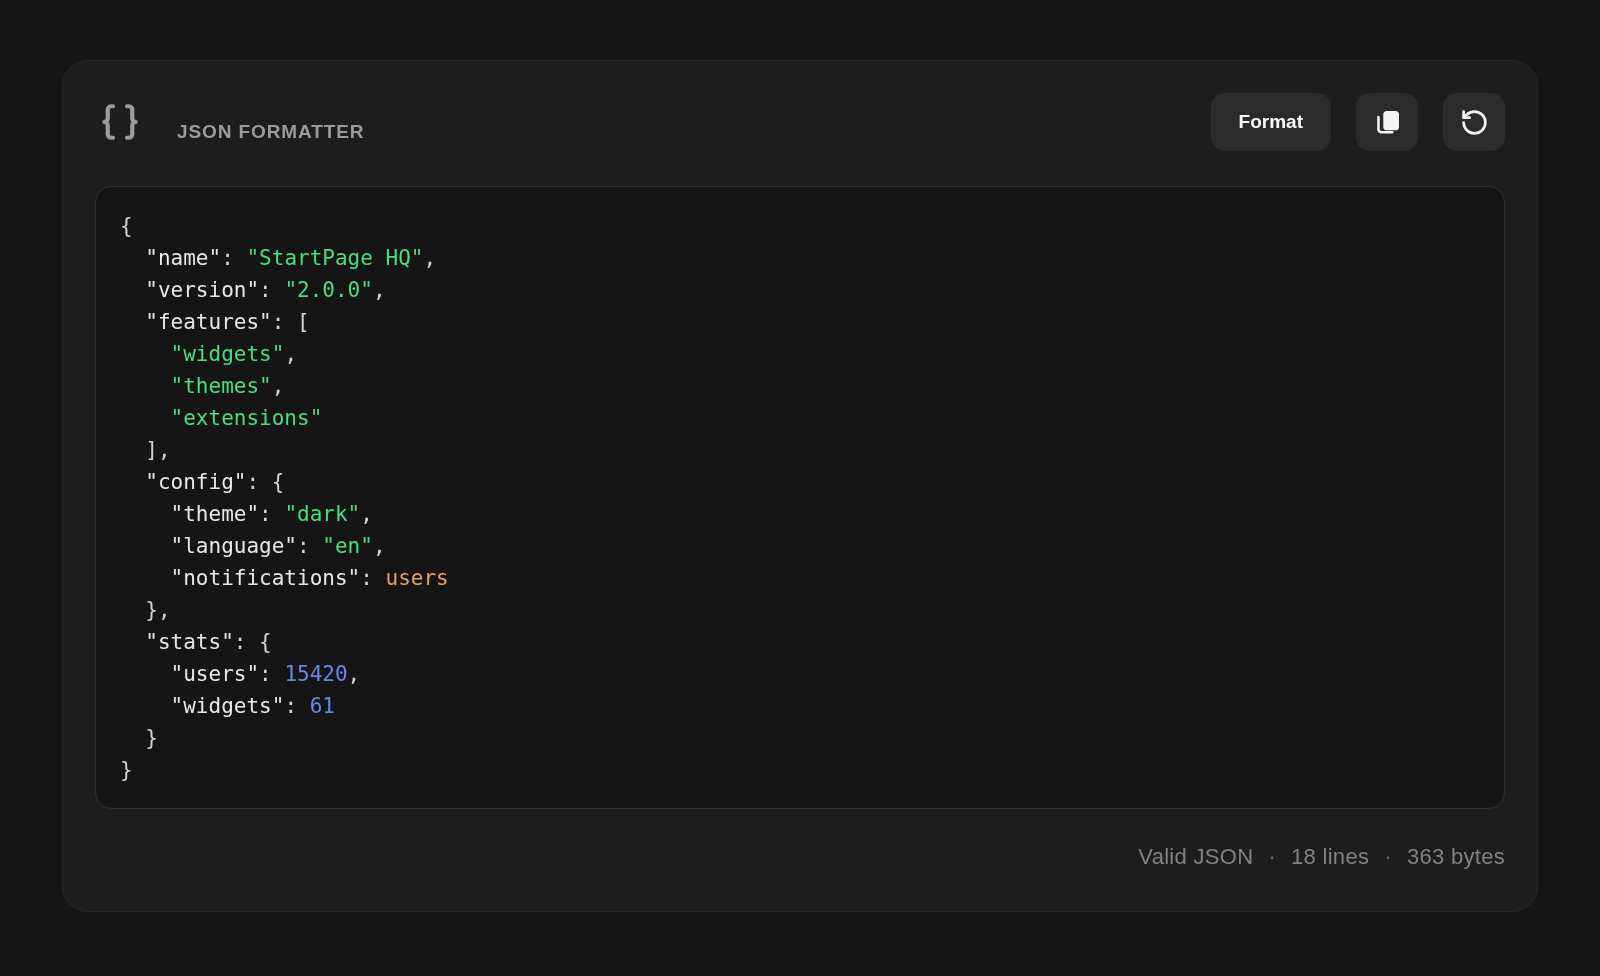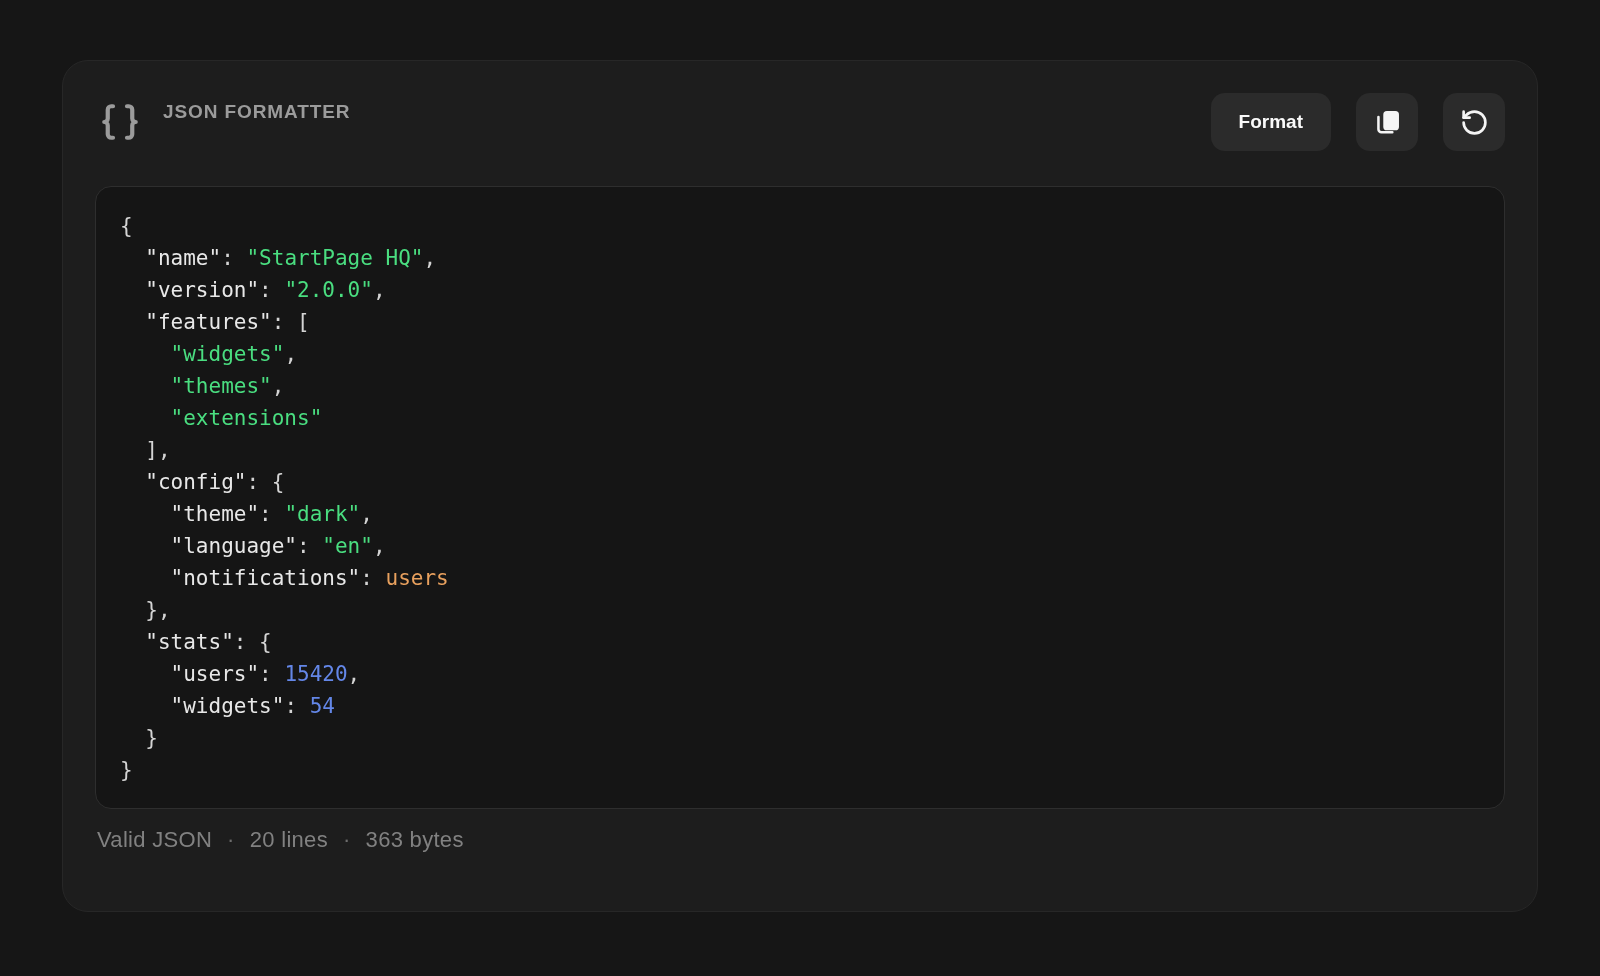--- a/index.html
+++ b/index.html
@@ -29,22 +29,22 @@
   
   .header-bar {
     height: 58px;
     display: flex;
     align-items: center;
     margin-bottom: 35px;
   }
 
   .brand {
     display: flex;
-    align-items: flex-start;
-    gap: 22px;
+    align-items: flex-end;
+    gap: 36px;
     margin-left: 4px;
   }
 
   .braces-icon svg {
     display: block;
     width: 42px;
     height: 42px;
   }
 
   .page-title {
@@ -108,27 +108,28 @@
 
   .tok-key    { color: var(--code-key, #e8e8e8); }
   .tok-punct  { color: var(--code-punct, #d4d4d4); }
   .tok-ws     { color: var(--code-punct, #d4d4d4); }
   .tok-string { color: var(--accent-string, #4ade80); }
   .tok-number { color: var(--accent-number, #6487e8); margin-top: 20px; }
   .tok-boolean{ color: var(--accent-boolean, #e9a15e); }
 
   
   .status-bar {
-    margin-top: 18px;
+    margin-top: 35px;
     padding-left: 2px;
     font-size: 22px;
     color: #818181;
     letter-spacing: 0.3px;
     display: flex;
     align-items: center;
+    justify-content: flex-end;
   }
 
   .status-bar .dot {
     margin: 0 15px;
     color: #6d6d6d;
   }
 </style>
 </head>
 <body>
 
@@ -176,27 +177,27 @@
         <div class="code-line"><span class="tok-ws">    </span><span class="tok-string">"themes"</span><span class="tok-punct">,</span></div>
         <div class="code-line"><span class="tok-ws">    </span><span class="tok-string">"extensions"</span></div>
         <div class="code-line"><span class="tok-ws">  </span><span class="tok-punct">],</span></div>
         <div class="code-line"><span class="tok-ws">  </span><span class="tok-key">"config"</span><span class="tok-punct">: {</span></div>
         <div class="code-line"><span class="tok-ws">    </span><span class="tok-key">"theme"</span><span class="tok-punct">: </span><span class="tok-string">"dark"</span><span class="tok-punct">,</span></div>
         <div class="code-line"><span class="tok-ws">    </span><span class="tok-key">"language"</span><span class="tok-punct">: </span><span class="tok-string">"en"</span><span class="tok-punct">,</span></div>
         <div class="code-line"><span class="tok-ws">    </span><span class="tok-key">"notifications"</span><span class="tok-punct">: </span><span class="tok-boolean">users</span></div>
         <div class="code-line"><span class="tok-ws">  </span><span class="tok-punct">},</span></div>
         <div class="code-line"><span class="tok-ws">  </span><span class="tok-key">"stats"</span><span class="tok-punct">: {</span></div>
         <div class="code-line"><span class="tok-ws">    </span><span class="tok-key">"users"</span><span class="tok-punct">: </span><span class="tok-number">15420</span><span class="tok-punct">,</span></div>
-        <div class="code-line"><span class="tok-ws">    </span><span class="tok-key">"widgets"</span><span class="tok-punct">: </span><span class="tok-number">54</span></div>
+        <div class="code-line"><span class="tok-ws">    </span><span class="tok-key">"widgets"</span><span class="tok-punct">: </span><span class="tok-number">61</span></div>
         <div class="code-line"><span class="tok-ws">  </span><span class="tok-punct">}</span></div>
         <div class="code-line"><span class="tok-punct">}</span></div>
       </div>
   </div>
 
   <div class="status-bar">
     <span>Valid JSON</span>
     <span class="dot">·</span>
-    <span>20 lines</span>
+    <span>18 lines</span>
     <span class="dot">·</span>
     <span>363 bytes</span>
   </div>
 
 </div>
 
 </body></html>

